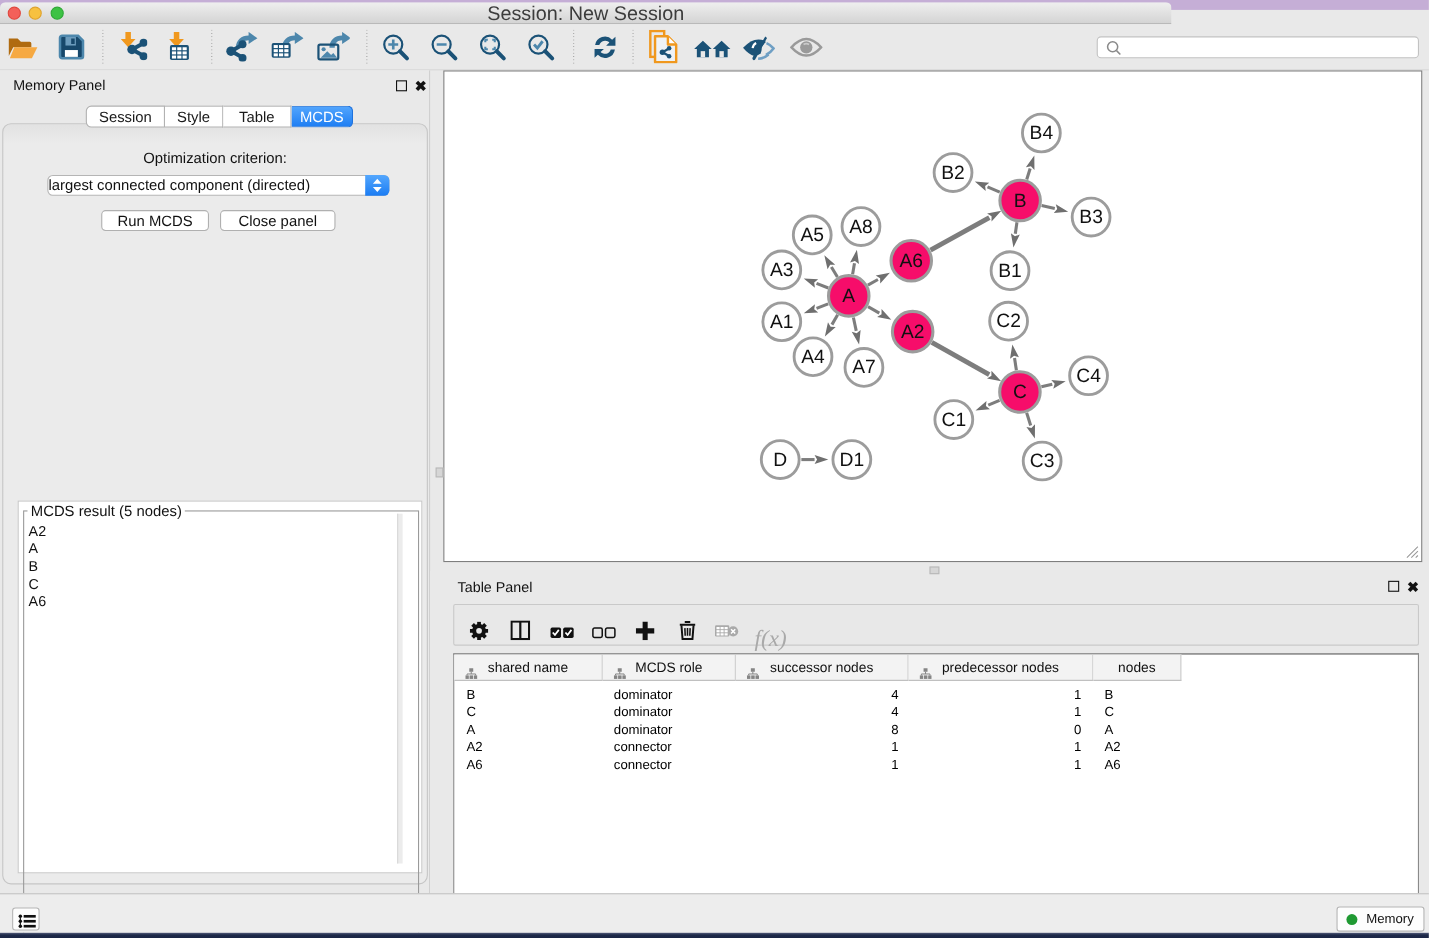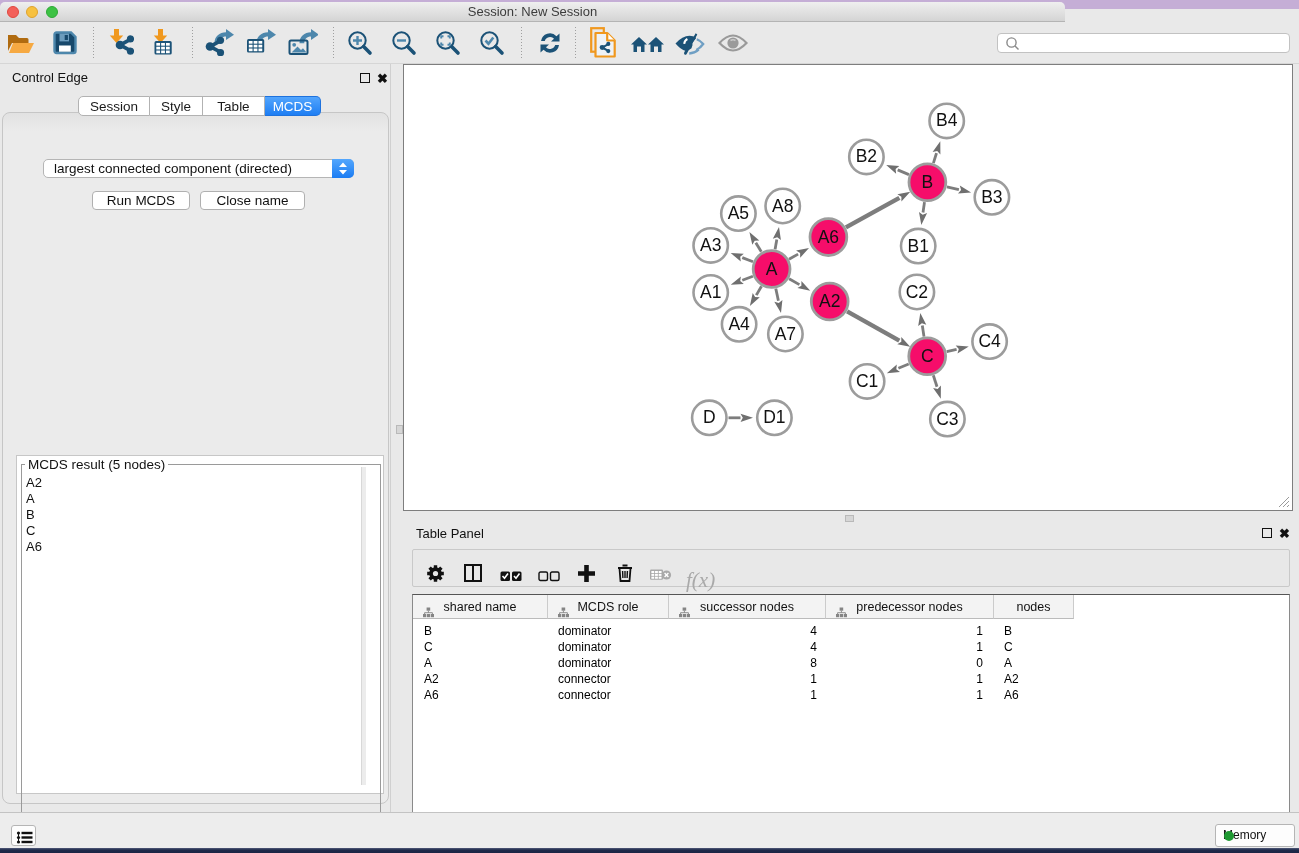--- a/index.html
+++ b/index.html
@@ -1,37 +1,37 @@
 <!DOCTYPE html>
 <html><head><meta charset="utf-8"><title>Session: New Session</title>
 <style>
 *{margin:0;padding:0;box-sizing:border-box}
 html,body{width:1299px;height:853px;overflow:hidden}
 body{font-family:"Liberation Sans",sans-serif;background:#e9e9e9;position:relative;-webkit-font-smoothing:antialiased}
 .abs{position:absolute}
 #deskt{left:0;top:0;width:1299px;height:9px;background:#c5aed6}
 #titlebar{left:0;top:2px;width:1065px;height:20px;background:linear-gradient(#efefef,#d4d4d4);border-radius:5px 5px 0 0;
-  border-bottom:1px solid #b4b4b4;text-align:center;font-size:13px;color:#3c3c3c;line-height:20px}
+  border-bottom:1px solid #b4b4b4;text-align:center;font-size:18px;color:#3c3c3c;line-height:20px}
 .tl{width:12px;height:12px;border-radius:50%;top:4px}
 #toolbar{left:0;top:22px;width:1299px;height:42px;background:#e9e9e9;border-bottom:1px solid #d6d6d6}
 .tsep{position:absolute;top:5px;height:32px;width:1px;background-image:linear-gradient(#9f9f9f 33%,rgba(0,0,0,0) 0%);background-size:1px 3px}
 #search{left:997px;top:11px;width:293px;height:20px;background:#fff;border:1px solid #c2c2c2;border-radius:4px}
 #cpanel{left:0;top:64px;width:391px;height:748px;background:#e9e9e9;border-right:1px solid #d0d0d0}
 #cp-title{left:12px;top:6px;font-size:13px;color:#111}
 .wbtn{top:9px;width:10px;height:10px;border:1.6px solid #111}
 .xbtn{top:7px;font-size:13px;font-weight:bold;color:#111}
 #tabs{left:78px;top:32px;height:20px;z-index:3}
 .tab{float:left;height:20px;border:1px solid #b2b2b2;border-left:none;background:#fff;
   font-size:13.5px;color:#1a1a1a;text-align:center;line-height:19px}
 .tab.first{border-left:1px solid #b2b2b2;border-radius:5px 0 0 5px}
 .tab.sel{background:linear-gradient(#52a5fd,#1e7ef3);color:#fff;border-color:#1e72dd;border-radius:0 5px 5px 0}
 #cp-box{left:2px;top:48px;width:387px;height:692px;background:linear-gradient(#e2e2e2,#ebebeb 18px);border:1px solid #c6c6c6;border-radius:8px}
 #optlabel{left:0;top:72px;width:391px;text-align:center;font-size:13.5px;color:#111}
 #dropdown{left:43px;top:95px;width:311px;height:19px;background:#fff;border:1px solid #b5b5b5;border-radius:5px;
-  font-size:13.5px;color:#111;line-height:18px;padding-left:10px}
+  font-size:13.5px;color:#111;line-height:18px;}
 #dd-step{right:-1px;top:-1px;width:22px;height:19px;border-radius:0 5px 5px 0;background:linear-gradient(#54a7fd,#1b7cf3)}
 .btn{position:absolute;height:19px;background:#fff;border:1px solid #b0b0b0;border-radius:4px;
   font-size:13.5px;color:#111;text-align:center;line-height:18px}
 #mcds-box{left:16px;top:391px;width:368px;height:339px;background:#fff;border:1px solid #c7c7c7}
 #mcds-fs{left:4px;top:8px;width:360px;height:400px;border:1px solid #9a9a9a}
 #mcds-legend{position:absolute;left:3px;top:-8px;background:#fff;padding:0 3px;font-size:13.5px;color:#111}
 .mitem{position:absolute;left:4px;font-size:13px;color:#111}
 #mcds-sb{position:absolute;right:14px;top:2px;width:5px;height:318px;background:#ececec;border-left:1px solid #d8d8d8}
 #netwin{left:403px;top:64px;width:890px;height:447px;background:#fff;border:1px solid #7e7e7e}
 #net-tb{left:0;top:0;width:888px;height:21px;background:linear-gradient(#f6f6f6,#dcdcdc);
@@ -45,21 +45,21 @@
 .td{position:absolute;font-size:12px;color:#000;height:16px;line-height:16px}
 #btabs{left:281px;top:271px;height:21px}
 .btab{float:left;height:22px;border:1px solid #b5b5b5;border-left:none;background:#fff;
   font-size:13px;color:#111;text-align:center;line-height:21px}
 .btab.first{border-left:1px solid #b5b5b5;border-radius:4px 0 0 4px;background:linear-gradient(#4fa3fd,#2181f4);color:#fff;border-color:#2a7de0}
 .btab.last{border-radius:0 4px 4px 0}
 #statusbar{left:0;top:812px;width:1299px;height:36px;background:#ededed;border-top:1px solid #c3c3c3}
 #deskb{left:0;top:848px;width:1299px;height:5px;background:linear-gradient(#535b7a,#1e2a4a 40%,#1a2545)}
 #listbtn{left:11px;top:12px;width:25px;height:21px;background:#fdfdfd;border:1px solid #b5b5b5;border-radius:3px}
 #membtn{left:1215px;top:11px;width:80px;height:23px;background:#fdfdfd;border:1px solid #b5b5b5;border-radius:3px;
-  font-size:12px;color:#111;line-height:21px;padding-left:7px}
+  font-size:12px;color:#111;line-height:21px;padding-left:26px}
 </style></head>
 <body>
 <div id="deskt" class="abs"></div>
 <div id="titlebar" class="abs">Session: New Session
   <div class="abs tl" style="left:7px;background:#f3605a;border:0.5px solid #e0483f"></div>
   <div class="abs tl" style="left:26px;background:#f7c140;border:0.5px solid #dfa32e"></div>
   <div class="abs tl" style="left:46px;background:#3dc244;border:0.5px solid #2fa937"></div>
 </div>
 <div id="toolbar" class="abs">
     <div style="position:absolute;left:7px;top:9px"><svg width="28" height="24" viewBox="0 0 28 24" style="">
@@ -210,39 +210,40 @@
     <div class="tsep" style="left:575px"></div>
   <div id="search" class="abs">
       <svg width="16" height="16" style="position:absolute;left:7px;top:2px">
         <circle cx="6.5" cy="6.5" r="4.6" fill="none" stroke="#8a8a8a" stroke-width="1.4"></circle>
         <line x1="10" y1="10" x2="13.5" y2="13.5" stroke="#8a8a8a" stroke-width="1.4"></line>
       </svg>
     </div>
 </div>
 
 <div id="cpanel" class="abs">
-  <div id="cp-title" class="abs">Control Edge</div>
+  <div id="cp-title" class="abs">Memory Panel</div>
   <div class="abs wbtn" style="left:360px"></div>
   <div class="abs xbtn" style="left:377px">✖</div>
   <div id="tabs" class="abs">
       <div class="tab first" style="width:72px">Session</div>
       <div class="tab" style="width:53px">Style</div>
       <div class="tab" style="width:62px">Table</div>
       <div class="tab sel" style="width:56px">MCDS</div>
     </div>
   <div id="cp-box" class="abs"></div>
+  <div id="optlabel" class="abs">Optimization criterion:</div>
   <div id="dropdown" class="abs">largest connected component (directed)
     <div id="dd-step" class="abs">
       <svg width="22" height="19">
           <path d="M7 8 l4-4.5 4 4.5 Z M7 11 l4 4.5 4-4.5 Z" fill="#fff"></path>
         </svg>
     </div>
   </div>
   <div class="btn" style="left:92px;top:127px;width:98px">Run MCDS</div>
-  <div class="btn" style="left:200px;top:127px;width:105px">Close name</div>
+  <div class="btn" style="left:200px;top:127px;width:105px">Close panel</div>
   <div id="mcds-box" class="abs">
     <div id="mcds-fs" class="abs">
       <div id="mcds-legend">MCDS result (5 nodes)</div>
       <div class="mitem" style="top:10px">A2</div>
         <div class="mitem" style="top:26px">A</div>
         <div class="mitem" style="top:42px">B</div>
         <div class="mitem" style="top:58px">C</div>
         <div class="mitem" style="top:74px">A6</div>
       <div id="mcds-sb"></div>
     </div>

